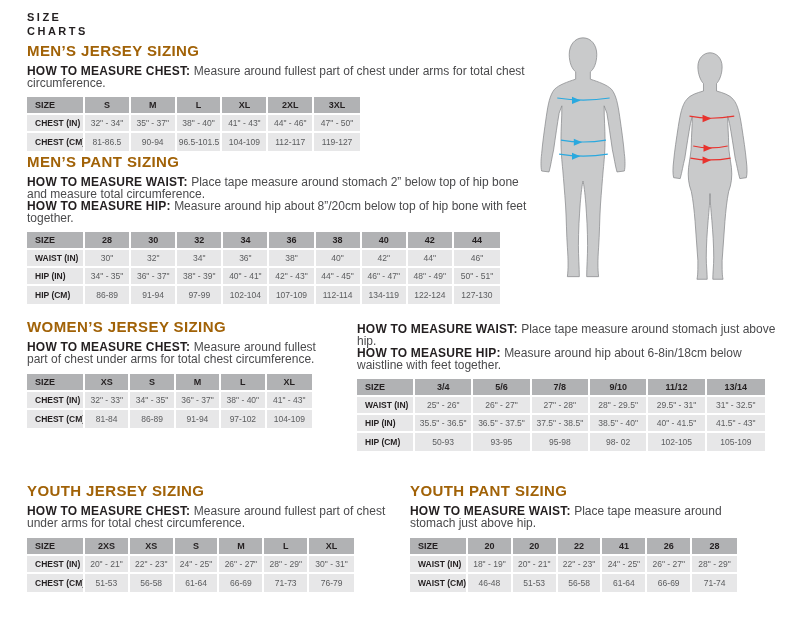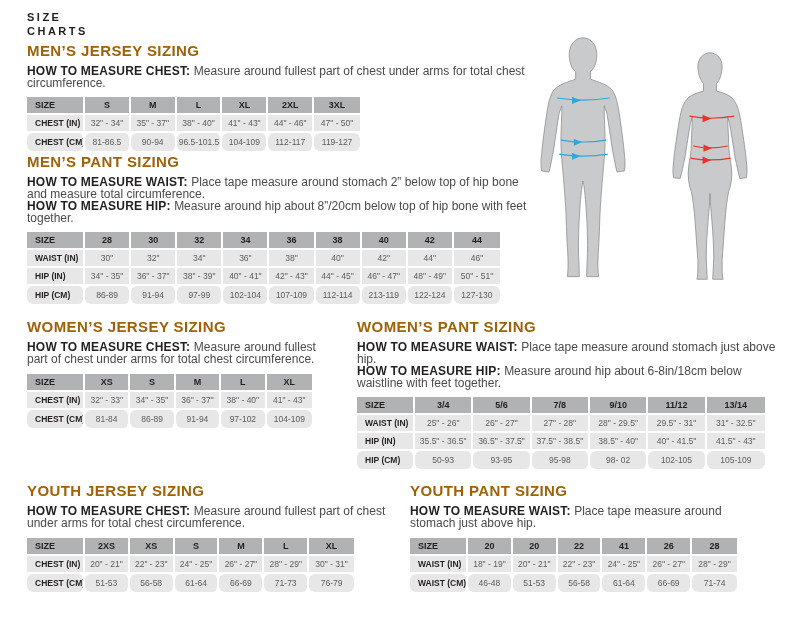--- a/index.html
+++ b/index.html
@@ -15,21 +15,21 @@
   .howto-line strong{color:#231f20;font-weight:bold;letter-spacing:.2px;}
   table{border-collapse:separate;border-spacing:0;table-layout:fixed;margin-top:8px;}
   th,td{box-sizing:border-box;height:18px;padding:0 2px;font-size:8.5px;text-align:center;
         vertical-align:middle;border-right:2px solid #fff;border-bottom:2px solid #fff;
         overflow:hidden;white-space:nowrap;}
   th{background:#b1b2b4;color:#231f20;font-weight:bold;font-size:9px;}
   td{background:#e7e7e8;color:#5b5c5e;}
   th:first-child,td:first-child{width:58px;text-align:left;padding-left:8px;}
   td:first-child{font-weight:bold;color:#231f20;font-size:8.5px;}
   th:last-child,td:last-child{border-right:none;}
-  tr:last-child td{border-bottom:none;border-radius:6px;}
+  tr:last-child td{border-bottom:none;}
   .t-mens-jersey{width:333px;}
   .t-mens-pant{width:473px;}
   .t-womens-jersey{width:285px;}
   .t-womens-pant{width:408px;}
   .t-youth-jersey{width:327px;}
   .t-youth-pant{width:327px;}
   .figure{position:absolute;}
   .fig-male{left:537px;top:36px;}
   .fig-female{left:663px;top:50px;}
 </style>
@@ -130,21 +130,21 @@
             <td>50" - 51"</td>
           </tr>
           <tr>
             <td>HIP (CM)</td>
             <td>86-89</td>
             <td>91-94</td>
             <td>97-99</td>
             <td>102-104</td>
             <td>107-109</td>
             <td>112-114</td>
-            <td>213-119</td>
+            <td>134-119</td>
             <td>122-124</td>
             <td>127-130</td>
           </tr>
         </tbody>
       </table>
   </div>
 
   <div class="section" style="left:27px;top:318px;width:315px;">
     <h2>WOMEN’S JERSEY SIZING</h2>
     <div class="howto h2l" style="width:312px;">
@@ -176,21 +176,20 @@
             <td>86-89</td>
             <td>91-94</td>
             <td>97-102</td>
             <td>104-109</td>
           </tr>
         </tbody>
       </table>
   </div>
 
   <div class="section" style="left:357px;top:318px;width:420px;">
-    <h2>WOMEN’S PANT SIZING</h2>
     <div class="howto h2l">
         <p class="howto-line"><strong>HOW TO MEASURE WAIST: </strong><span>Place tape measure around stomach just above hip.</span></p>
         <p class="howto-line"><strong>HOW TO MEASURE HIP: </strong><span>Measure around hip about 6-8in/18cm below waistline with feet together.</span></p>
       </div>
     <table class="t-womens-pant">
         <thead>
           <tr>
             <th>SIZE</th>
             <th>3/4</th>
             <th>5/6</th>

